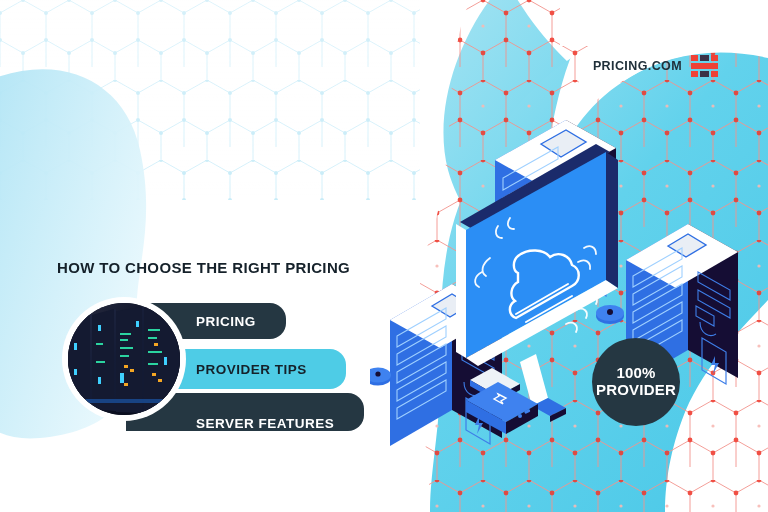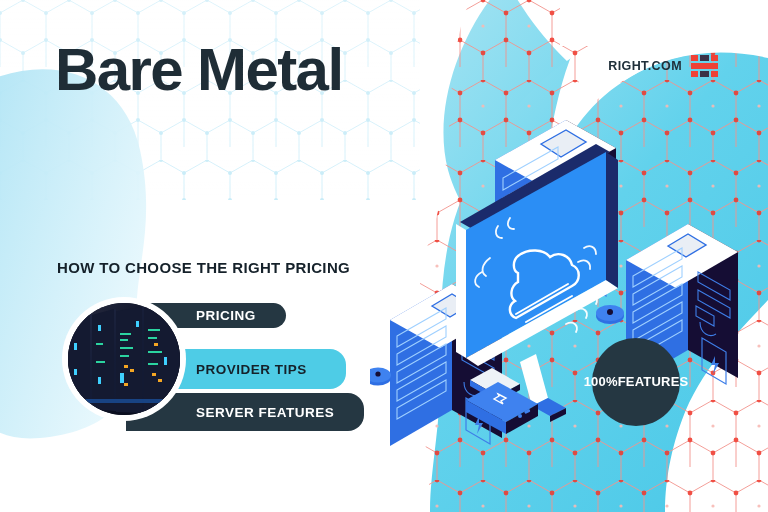--- a/index.html
+++ b/index.html
@@ -56,44 +56,45 @@
 
   
   .badges{position:absolute;left:0;top:0;z-index:28;}
   .badge{
     position:absolute;display:flex;align-items:center;
     font-weight:bold;letter-spacing:.5px;font-size:13.5px;
     box-sizing:border-box;
   }
   .badge span{position:relative;z-index:2;}
   .badge-1{
-    left:126px;top:303px;width:160px;height:25px;
+    left:126px;top:303px;width:160px;height:36px;
     background:#253742;color:#ffffff;
     border-radius:0 16px 16px 0;
     padding-left:70px;
   }
   .badge-2{
     left:126px;top:349px;width:220px;height:40px;
     background:#4ecce6;color:#15212a;
     border-radius:0 16px 16px 0;
     padding-left:70px;
   }
   .badge-3{
     left:126px;top:393px;width:238px;height:38px;
     background:#253742;color:#ffffff;
     border-radius:0 16px 16px 0;
     padding-left:70px;
+    align-items:flex-end;
   }
 
   
   .trusted{
     position:absolute;left:592px;top:338px;width:88px;height:88px;z-index:36;
     border-radius:50%;background:#253742;color:#fff;
-    display:flex;flex-direction:row;align-items:center;justify-content:center;
-    font-weight:bold;font-size:13px;line-height:1.12;letter-spacing:.2px;
+    display:flex;flex-direction:column;align-items:center;justify-content:center;
+    font-weight:bold;font-size:15px;line-height:1.12;letter-spacing:.2px;
     text-align:center;
   }
 
   
   .illo{position:absolute;left:370px;top:100px;width:380px;height:360px;z-index:25;}
 </style>
 </head>
 <body>
 
 <div class="stage">
@@ -361,34 +362,33 @@
       <polygon fill="#3f82ef" points="96,300 128,282 168,304 136,322"></polygon>
       <polygon fill="#2f6fe3" points="96,300 136,322 136,334 96,312"></polygon>
       <polygon fill="#150d34" points="136,322 168,304 168,316 136,334"></polygon>
       <path d="M128,294 l8,4 -5,3 2,3 -9,-5 5,-3 Z" fill="none" stroke="#ffffff" stroke-width="1.4"></path>
       <circle cx="150" cy="316" r="2" fill="#3f82ef"></circle>
       <rect x="154" y="310" width="6" height="3" rx="1.2" fill="#3f82ef" transform="rotate(-28 157 311)"></rect>
     </g>
   </svg>
 
   <div class="logo">
-    <div class="logo-text">RIGHT.COM</div>
+    <div class="logo-text">PRICING.COM</div>
     <div class="logo-mark">
       <i class="lm"></i>
         <i class="lm dark"></i>
         <i class="lm"></i>
       <i class="lm wide"></i>
       <i class="lm"></i>
         <i class="lm dark"></i>
         <i class="lm"></i>
     </div>
   </div>
 
   <div class="headline">
-    <span class="ln">Bare Metal</span>
   </div>
 
   <div class="subtitle">HOW TO CHOOSE THE RIGHT PRICING</div>
 
   <div class="photo-wrap">
     <div class="photo">
       <svg viewBox="0 0 112 112" preserveAspectRatio="none">
         <defs>
           <linearGradient id="pg" x1="0" y1="0" x2="1" y2="1">
             <stop offset="0%" stop-color="#2b2f45"></stop>
@@ -451,16 +451,16 @@
     <div class="badge badge-2">
       <span>PROVIDER TIPS</span>
     </div>
     <div class="badge badge-3">
       <span>SERVER FEATURES</span>
     </div>
   </div>
 
   <div class="trusted">
     <span>100%</span>
-    <span>FEATURES</span>
+    <span>PROVIDER</span>
   </div>
 
 </div>
 
 </body></html>

